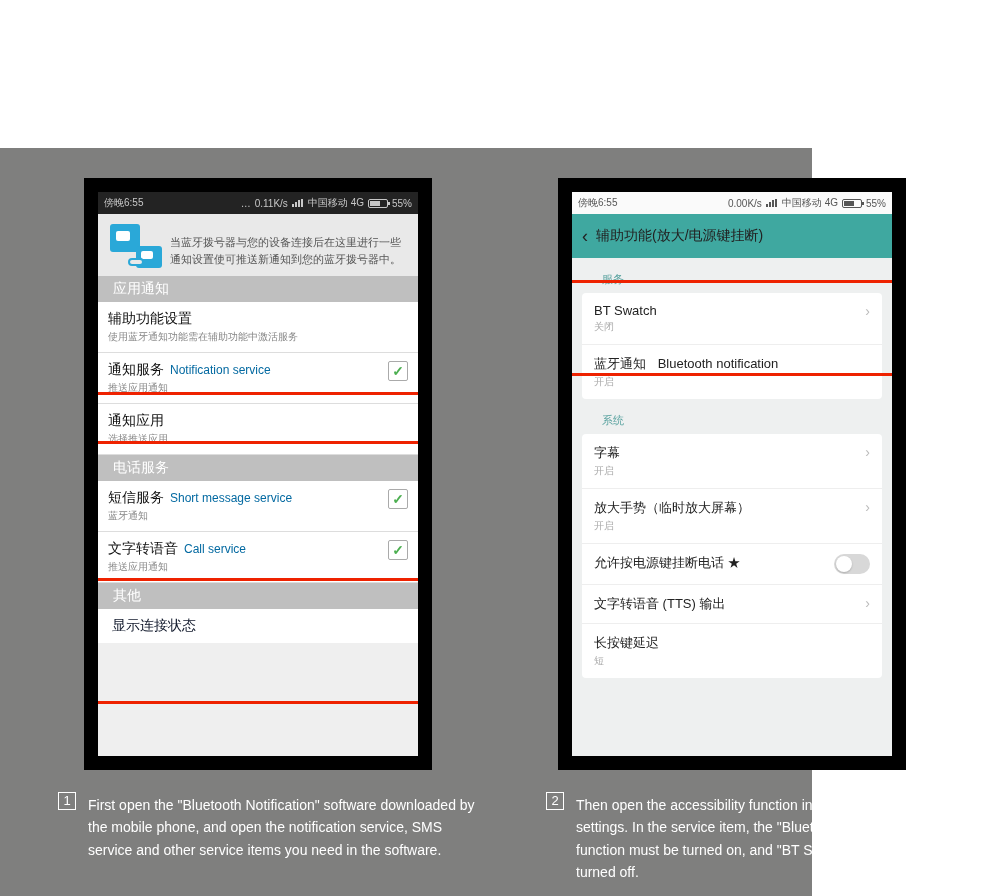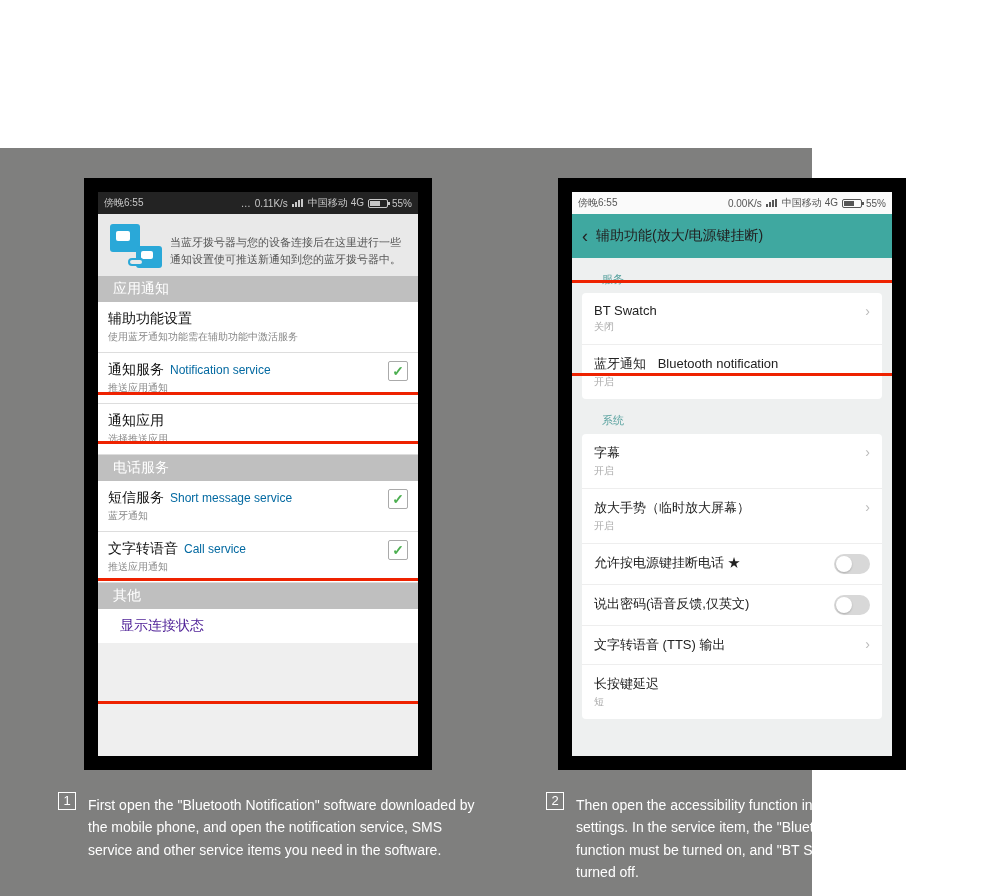--- a/index.html
+++ b/index.html
@@ -35,21 +35,21 @@
   .hdr-txt { font-size: 11px; color: #555; line-height: 1.5; padding-top: 10px; }
 
   .sec-label { background: #bfbfbf; color: #fff; font-size: 14px; padding: 4px 15px; }
   .row { background: #fff; border-bottom: 1px solid #ddd; padding: 8px 10px; display: flex; align-items: flex-start; justify-content: space-between; }
   .row-txt { display:flex; flex-direction:column; gap:2px; }
   .row-title { font-size: 14px; color: #111; display:flex; gap:6px; align-items:baseline; }
   .row-en { font-size: 12px; color: #0369a1; }
   .row-sub { font-size: 10px; color: #888; }
   .cb { width: 20px; height: 20px; border: 1px solid #aaa; border-radius: 2px; display:flex; align-items:center; justify-content:center; flex-shrink:0; }
   .cb.on::after { content:"✓"; color:#4caf50; font-weight:bold; font-size:14px; }
-  .cut { background:#fff; padding: 8px 22px; font-size:14px; color:#4c1d95; }
+  .cut { background:#fff; padding: 8px 14px; font-size:14px; color:#0f172a; }
 
   .hi-red { position:absolute; border:3px solid #e20; pointer-events:none; }
   .hi1a { left:-4px; top:200px; width:330px; height:52px; }
   .hi1b { left:-4px; top:386px; width:330px; height:126px; }
 
   .teal-bar { height: 44px; background: #3fa8a0; color:#222; display:flex; align-items:center; padding:0 10px; gap:8px; font-size:14px; }
   .back-ch { font-size:18px; color:#222; }
   .scr2 { background:#eef0f0; }
   .lbl2 { font-size:11px; color:#5aa3a0; padding: 14px 14px 6px 30px; }
   .card { background:#fff; margin:0 10px; border-radius:4px; overflow:hidden; }
@@ -232,24 +232,20 @@
               <div class="r2-title">放大手势（临时放大屏幕）</div>
               <div class="r2-sub">开启</div>
             </div>
             <span class="chev">›</span>
           </div>
           <div class="row2">
             <div class="r2-title">允许按电源键挂断电话 ★</div>
             <div class="tog"></div>
           </div>
           <div class="row2">
-            <div class="r2-title">说出密码(语音反馈,仅英文)</div>
-            <div class="tog"></div>
-          </div>
-          <div class="row2">
             <div class="r2-title">文字转语音 (TTS) 输出</div>
             <span class="chev">›</span>
           </div>
           <div class="row2">
             <div class="r2-txt">
               <div class="r2-title">长按键延迟</div>
               <div class="r2-sub">短</div>
             </div>
           </div>
         </div>

